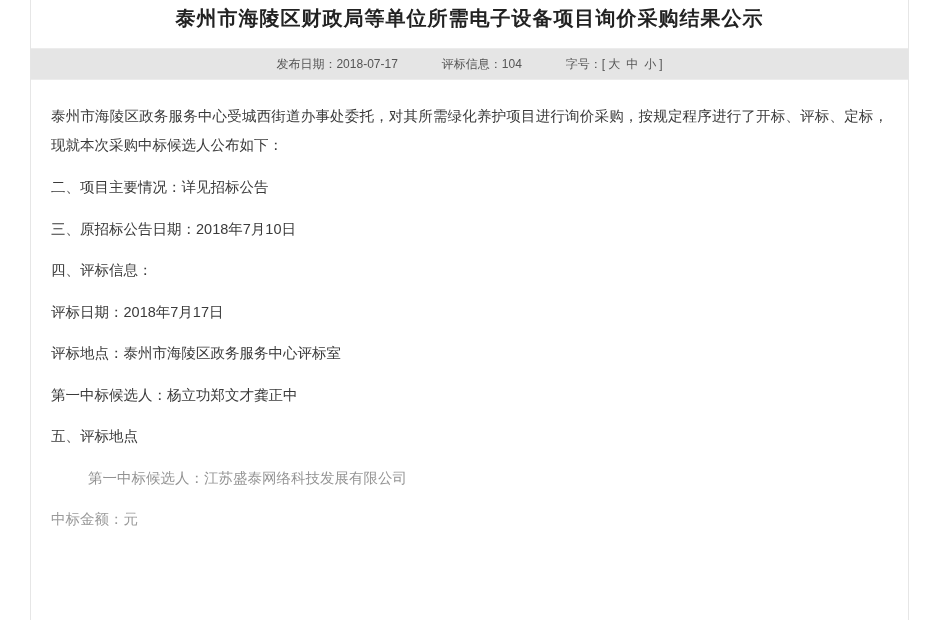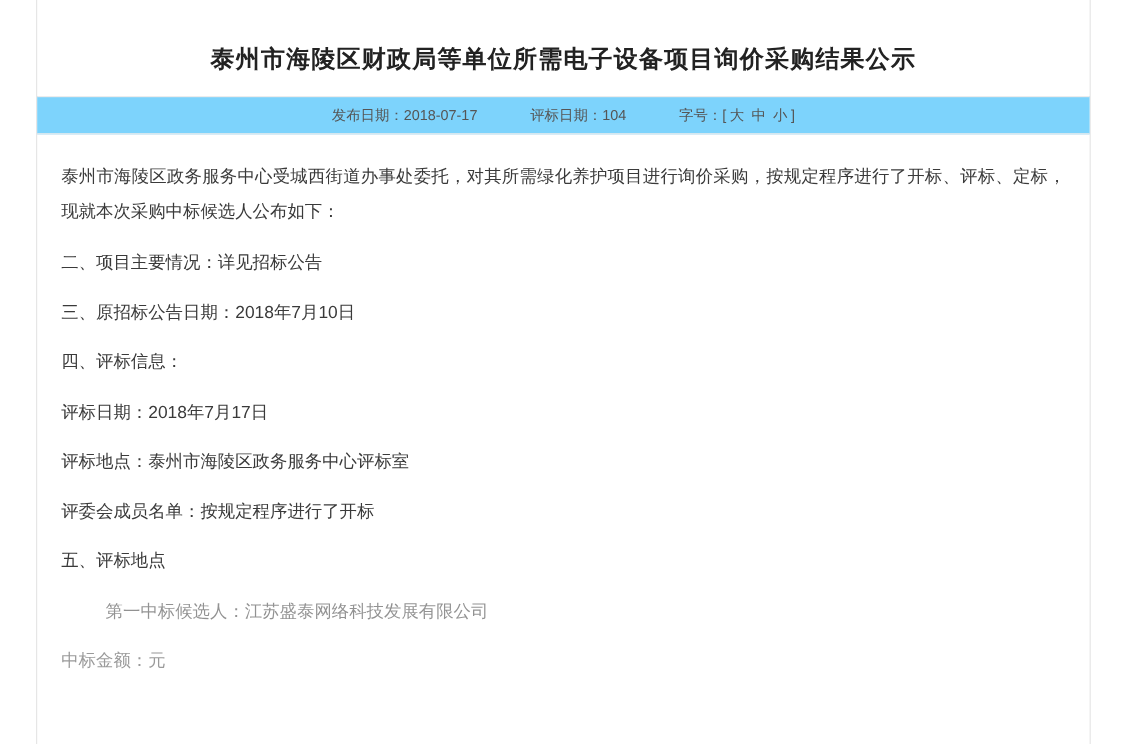--- a/index.html
+++ b/index.html
@@ -38,27 +38,27 @@
     top: 0;
     bottom: 0;
   }
 
   .doc-title {
     text-align: center;
     font-size: 20px;
     font-weight: bold;
     color: #222222;
     letter-spacing: 1px;
-    padding: 36px 40px 16px 40px;
+    padding: 4px 40px 16px 40px;
     line-height: 1.4;
     font-family: "Liberation Sans", sans-serif;
   }
 
   .meta-bar {
-    background: #7dd3fc;
+    background: #e5e5e5;
     border-top: 1px solid #ececec;
     border-bottom: 1px solid #ececec;
     height: 30px;
     display: flex;
     align-items: center;
     justify-content: center;
     font-size: 12px;
     color: #555555;
   }
   .meta-item {
@@ -120,35 +120,35 @@
 
   <div class="content">
 
     <div class="doc-title">泰州市海陵区财政局等单位所需电子设备项目询价采购结果公示</div>
 
     <div class="meta-bar">
       <div class="meta-item">
         <span class="meta-label">发布日期：</span><span class="meta-value">2018-07-17</span>
       </div>
       <div class="meta-item">
-        <span class="meta-label">评标日期：</span><span class="meta-value">104</span>
+        <span class="meta-label">评标信息：</span><span class="meta-value">104</span>
       </div>
       <div class="meta-item">
         <span class="meta-label">字号：</span><span class="font-size-group"><span class="fs-bracket">[</span><span class="fs-opt">大</span><span class="fs-opt">中</span><span class="fs-opt">小</span><span class="fs-bracket">]</span></span>
       </div>
     </div>
 
     <div class="body-text">
       <p class="para first">泰州市海陵区政务服务中心受城西街道办事处委托，对其所需绿化养护项目进行询价采购，按规定程序进行了开标、评标、定标，现就本次采购中标候选人公布如下：</p>
       <p class="para">二、项目主要情况：详见招标公告</p>
       <p class="para">三、原招标公告日期：2018年7月10日</p>
       <p class="para">四、评标信息：</p>
       <p class="para">评标日期：2018年7月17日</p>
       <p class="para">评标地点：泰州市海陵区政务服务中心评标室</p>
-      <p class="para">评委会成员名单：按规定程序进行了开标</p>
+      <p class="para">第一中标候选人：杨立功郑文才龚正中</p>
       <p class="para">五、评标地点</p>
       <p class="para fade-line">第一中标候选人：江苏盛泰网络科技发展有限公司</p>
       <p class="para faded">中标金额：元</p>
     </div>
 
   </div>
   <div class="redact"></div>
 </div>
 
 </body></html>

